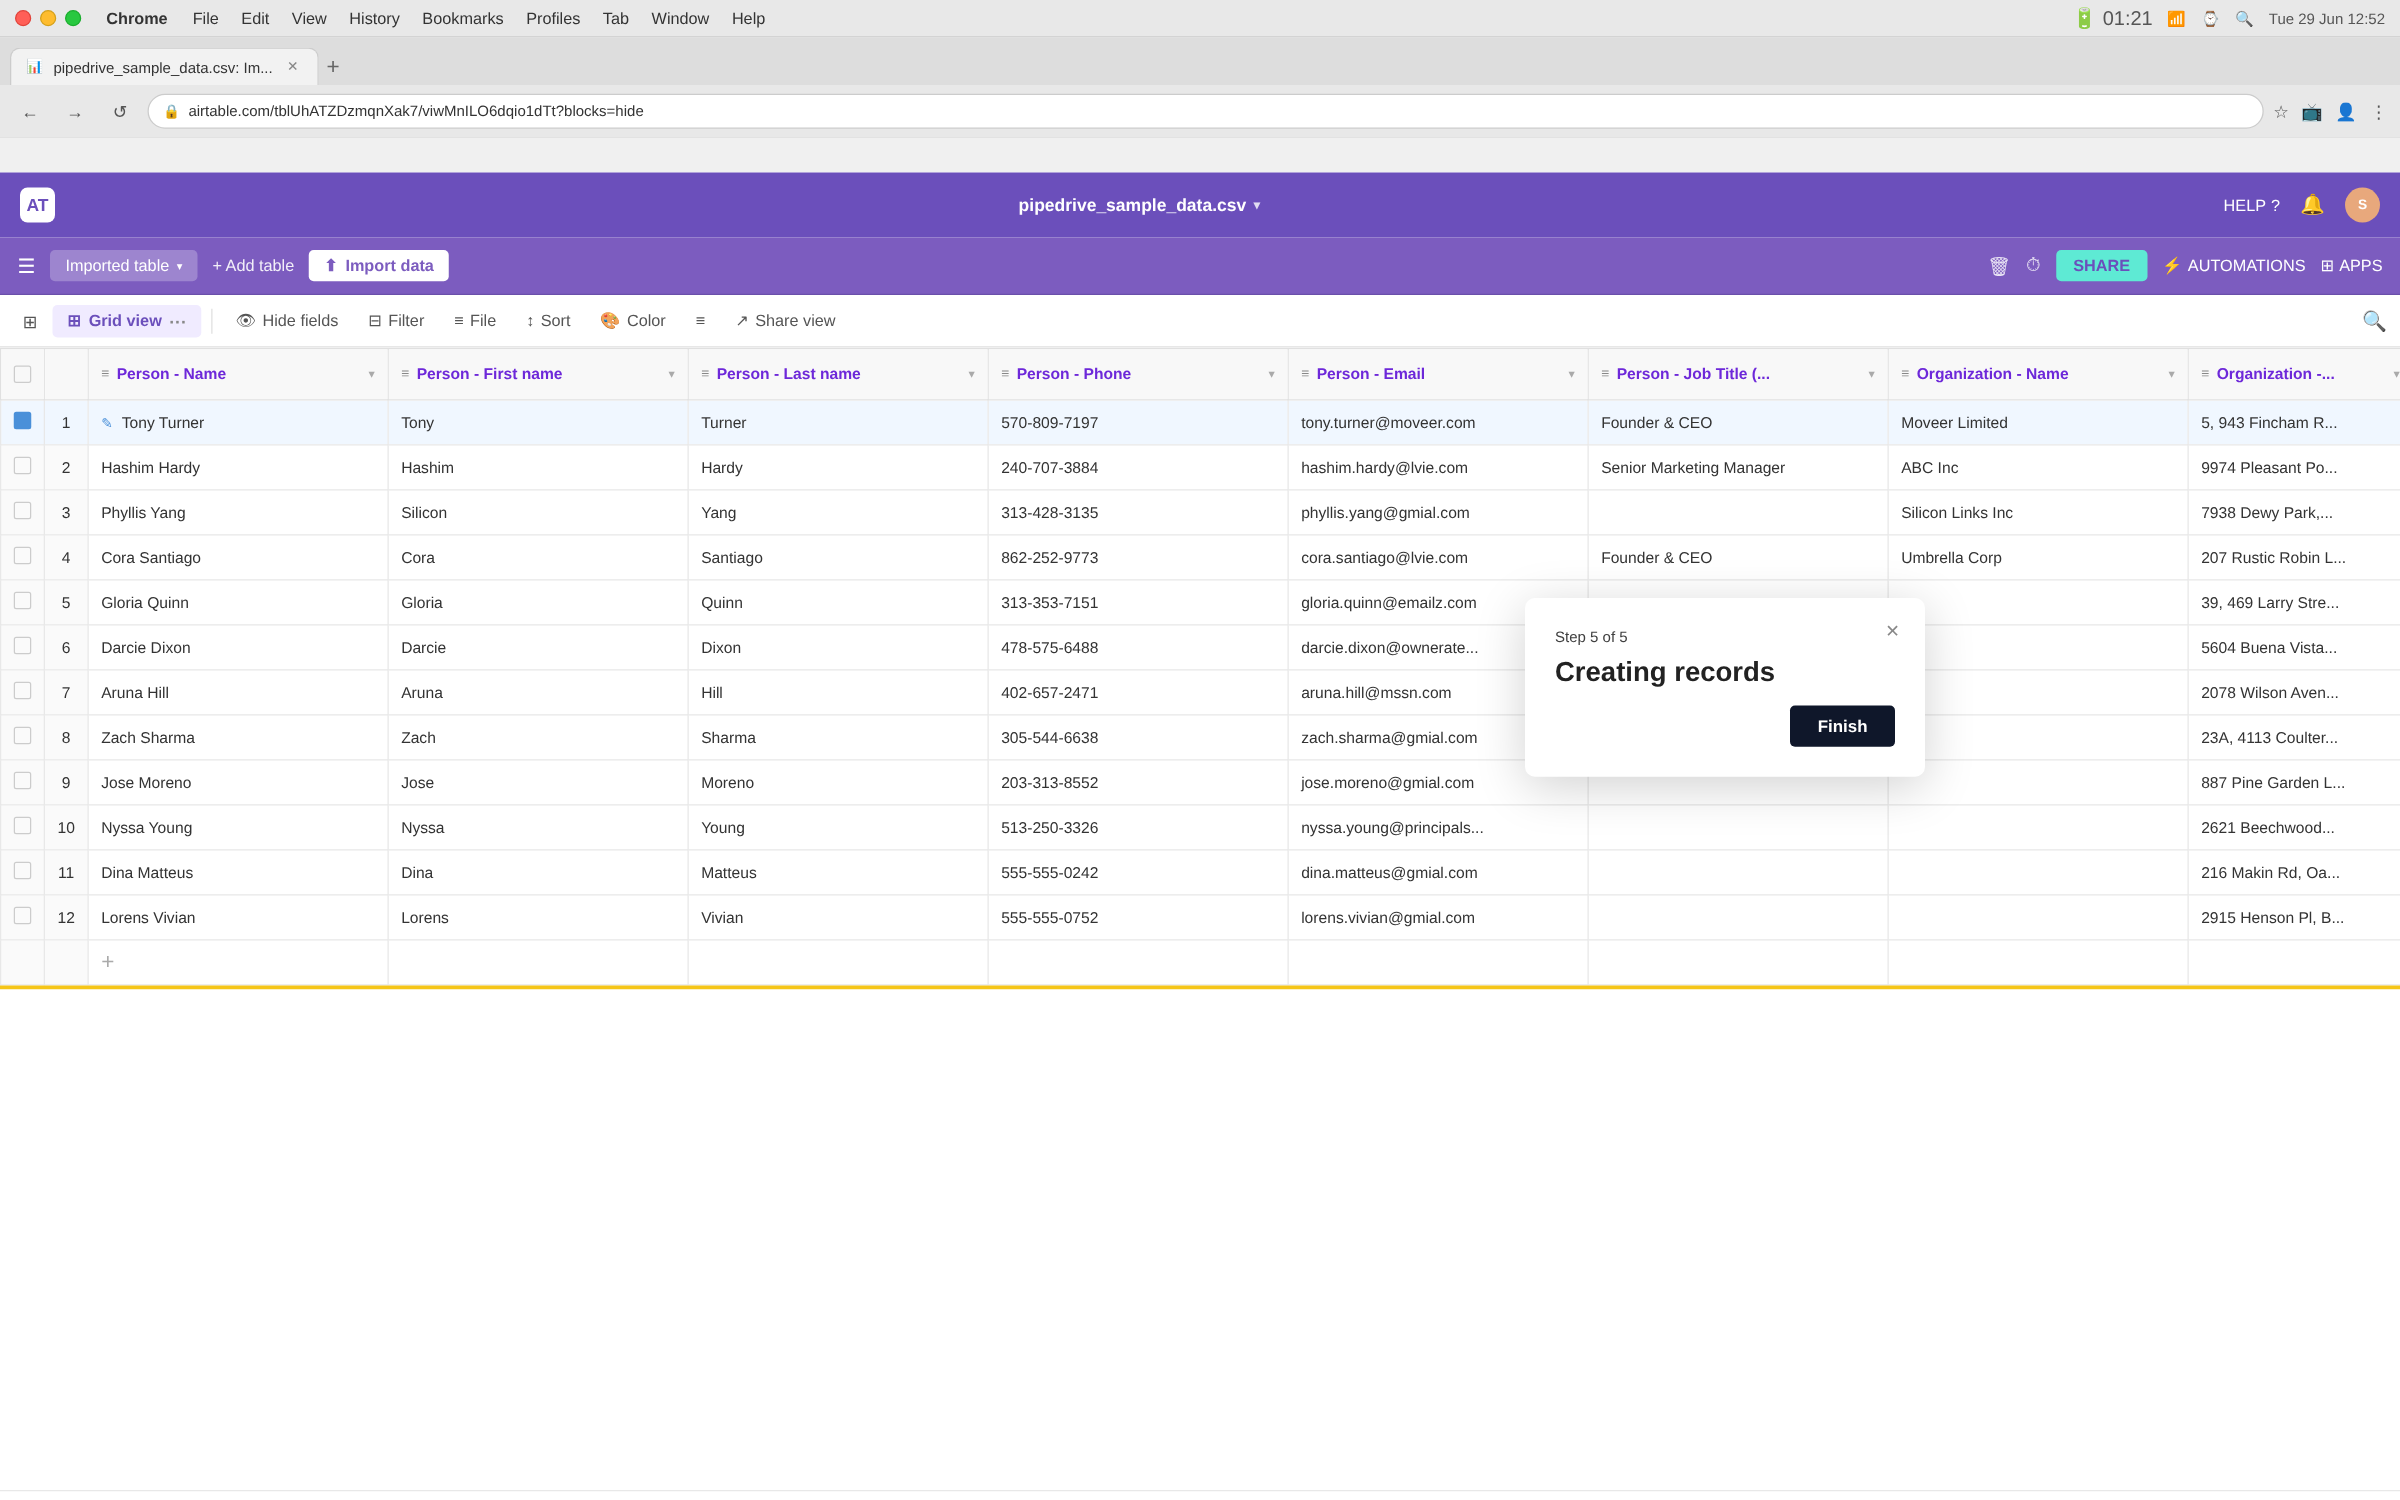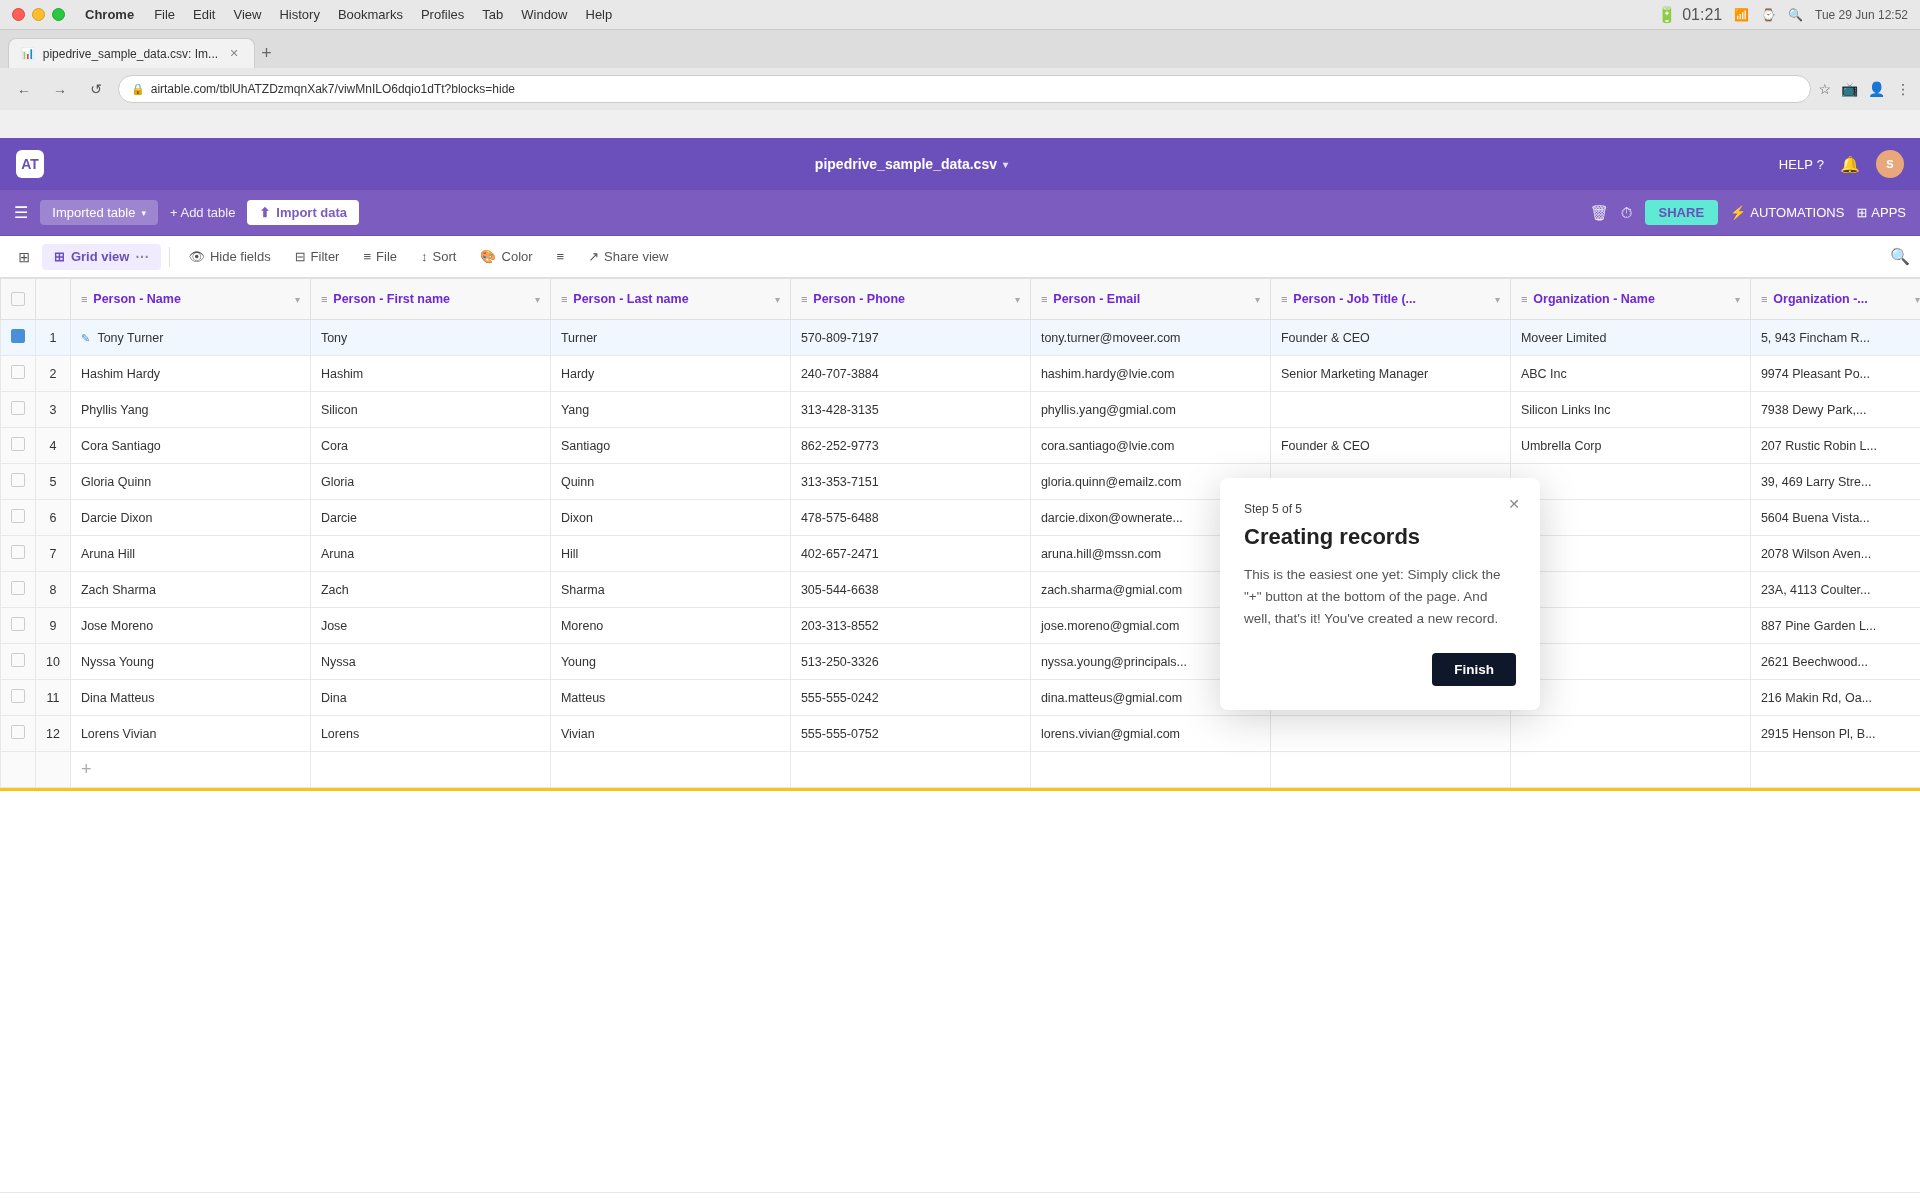--- a/index.html
+++ b/index.html
@@ -758,21 +758,20 @@
       <div class="yellow-border"></div>
     </div>
 
     <div class="popup-backdrop">
       <div class="creating-records-popup">
         <div class="popup-close-btn">
           <span>✕</span>
         </div>
         <div class="popup-step">Step 5 of 5</div>
         <div class="popup-title">Creating records</div>
-        <div class="popup-body">This is the easiest one yet: Simply click the "+" button at the bottom of the page. And well, that's it! You've created a new record.</div>
         <button class="popup-finish-btn">Finish</button>
         <div style="clear:both"></div>
       </div>
     </div>
   </div>
 
   <div class="bottom-bar">
     <span class="add-record-btn">+</span>
     <span class="record-count">12 records</span>
   </div>

